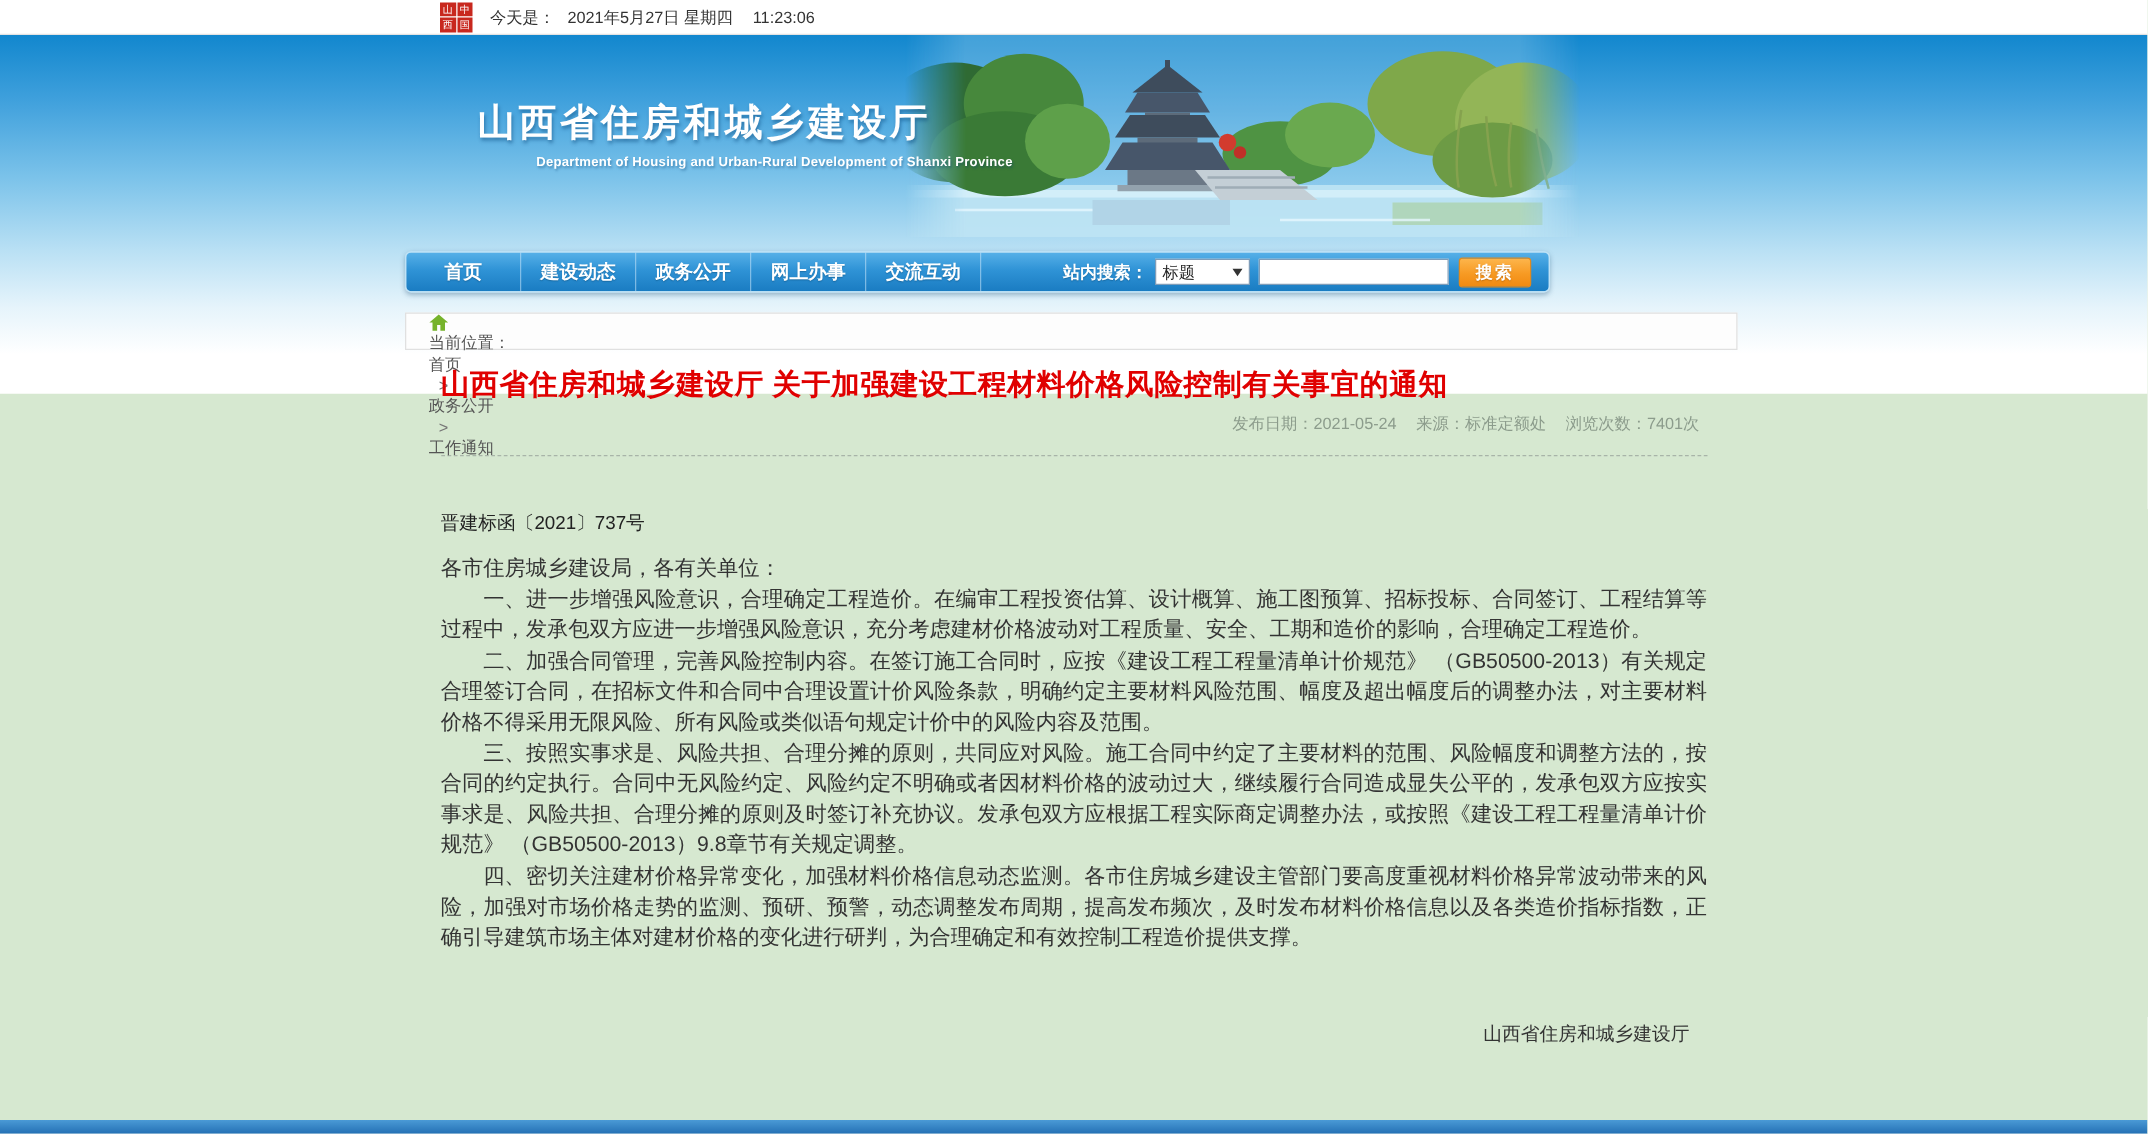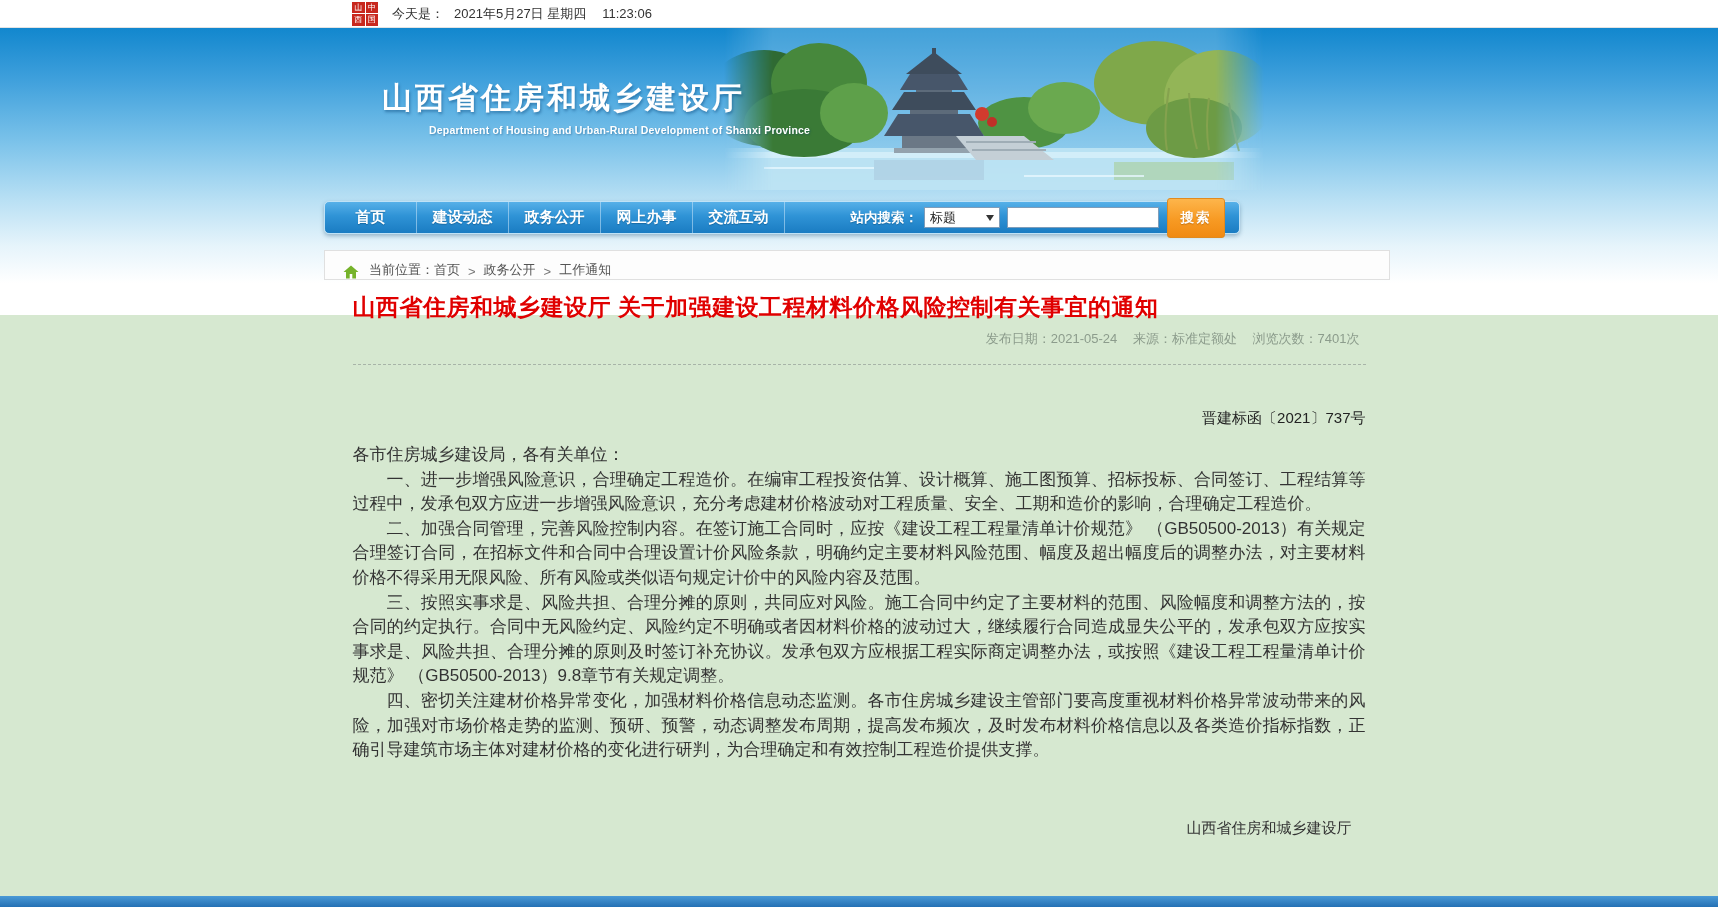--- a/index.html
+++ b/index.html
@@ -35,41 +35,41 @@
     display:flex; align-items:stretch; position:relative; }
   .nav-item { width:92px; display:flex; align-items:center; justify-content:center;
     color:#fff; font-size:15px; font-weight:bold; cursor:pointer;
     border-right:1px solid rgba(200,230,250,.55); text-shadow:0 1px 1px rgba(0,60,100,.4); }
   .nav-item:first-child { border-left:none; }
   .search-group { position:absolute; right:14px; top:0; height:100%; display:flex; align-items:center; }
   .search-label { color:#fff; font-size:13.5px; font-weight:bold; margin-right:6px; text-shadow:0 1px 1px rgba(0,60,100,.4); }
   .search-select { width:76px; height:21px; background:#fff; border:1px solid #7f9db9; display:flex; align-items:center; justify-content:space-between; padding:0 5px; font-size:13px; color:#222; margin-right:7px; cursor:pointer; }
   .chev { width:0; height:0; border:4px solid transparent; border-top:6px solid #333; margin-top:5px; }
   .search-input { width:152px; height:21px; border:1px solid #7f9db9; background:#fff; margin-right:8px; font-size:13px; padding:0 4px; }
-  .search-btn { width:58px; height:40px; border:1px solid #e08a1f; border-radius:3px;
+  .search-btn { width:58px; height:24px; border:1px solid #e08a1f; border-radius:3px;
     background:linear-gradient(180deg,#fdb54b 0%,#f79a23 55%,#f08a12 100%);
     color:#fff; font-size:13.5px; font-weight:bold; cursor:pointer; letter-spacing:2px; text-shadow:0 1px 1px rgba(150,80,0,.5); }
 
   
   .breadcrumb { width:1066px; height:30px; margin-top:16px; background:#fdfdfd; border:1px solid #e0e0e0;
-    display:flex; align-items:flex-end; padding-left:18px; font-size:13px; color:#555; }
+    display:flex; align-items:flex-start; padding-left:18px; font-size:13px; color:#555;flex-direction:column; }
   .home-icon { margin-right:10px; display:inline-flex; }
   .crumb-sep { margin:0 8px; color:#777; }
   .crumb-link { cursor:pointer; color:#555; }
 
   
   .article-title { width:1013px; margin:0 auto; padding-top:12px; text-align:left;
     font-size:23px; font-weight:bold; color:#e00000; letter-spacing:.5px; }
 
   
   .green-zone { flex:1 1 auto; background:#d6e8d0; overflow:hidden; }
   .article { width:1013px; margin:0 auto; }
   .meta-row { text-align:right; font-size:13px; color:#8c9c8c; padding:15px 0 16px 0; border-bottom:1px dashed #a8b4a8; }
   .meta-row span { margin:0 6px; }
-  .doc-number { text-align:right; font-size:15px; color:#222; margin-top:44px; }
+  .doc-number { text-align:left; font-size:15px; color:#222; margin-top:44px; }
   .body-text { margin-top:15px; font-size:17px; color:#333; line-height:24.6px; text-align:justify; }
   .salutation { text-indent:0; }
   .para { text-indent:2em; }
   .signature { margin-top:52px; text-align:right; padding-right:14px; font-size:15px; color:#333; line-height:26px; }
 
   
   .footer-strip { height:11px; flex:0 0 auto; background:linear-gradient(180deg,#4a9ad6,#2470b4); }
 </style>
 </head>
 <body>

